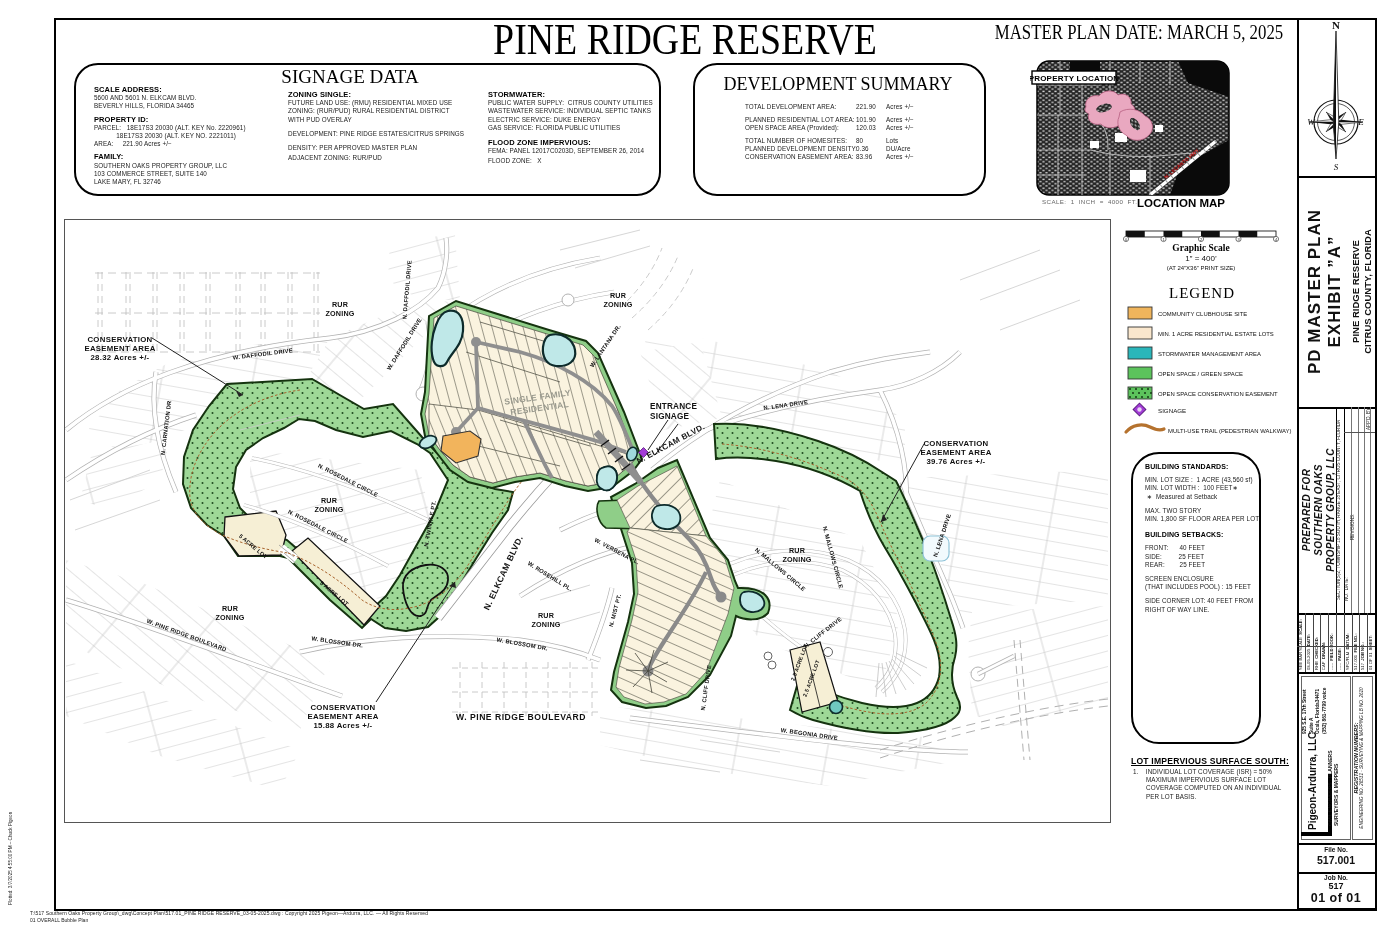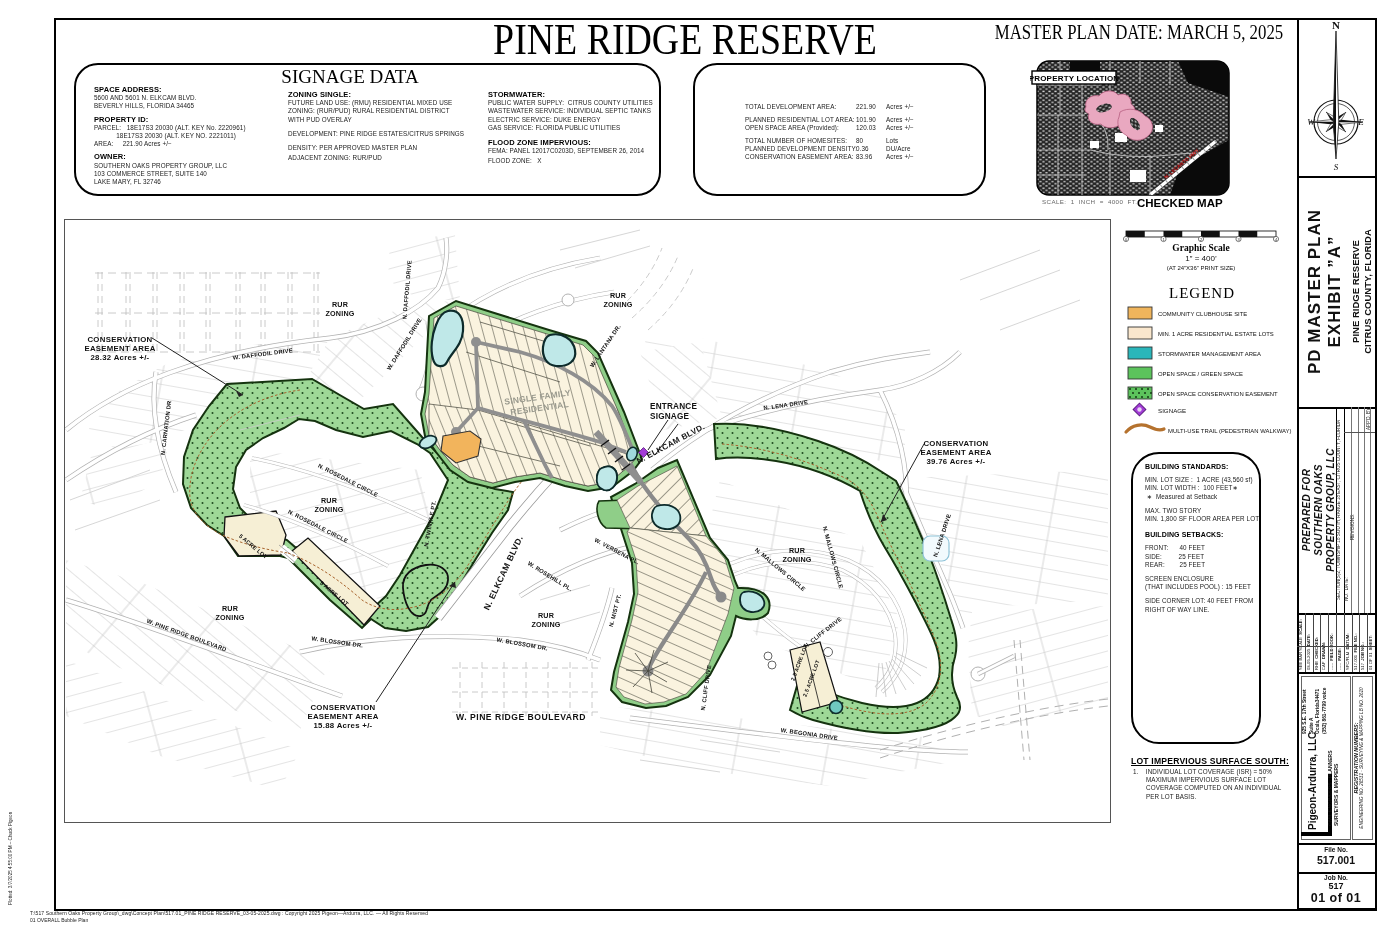--- a/index.html
+++ b/index.html
@@ -11,42 +11,43 @@
 .hd{font-size:7.5px;font-weight:bold;color:#000;}
 </style></head><body>
 <div id="pg">
 
 <div class="abs" style="left:54px;top:18px;width:1319px;height:889px;border:2px solid #000;"></div>
 <div class="abs ser" style="left:415px;top:14px;width:540px;text-align:center;font-size:44px;letter-spacing:0;color:#000;transform:scaleX(.86);">PINE RIDGE RESERVE</div>
 <div class="abs ser" style="left:929px;top:21px;width:420px;text-align:center;font-size:20px;letter-spacing:0;color:#000;transform:scaleX(.84);">MASTER PLAN DATE: MARCH 5, 2025</div>
 <div class="abs" style="left:74px;top:63px;width:583px;height:129px;border:2.5px solid #000;border-radius:24px;"></div>
 <div class="abs ser" style="left:270px;top:66px;width:160px;text-align:center;font-size:19px;color:#000;">SIGNAGE DATA</div>
 <div class="abs t6" style="left:94px;top:86px;width:190px;">
-<span class="hd">SPACE ADDRESS:</span><br>5600 AND 5601 N. ELKCAM BLVD.<br>BEVERLY HILLS, FLORIDA 34465<br>
+<span class="hd">SCALE ADDRESS:</span><br>5600 AND 5601 N. ELKCAM BLVD.<br>BEVERLY HILLS, FLORIDA 34465<br>
 <span style="display:block;height:5px;"></span>
 <span class="hd">PROPERTY ID:</span><br>PARCEL:&nbsp;&nbsp;&nbsp;18E17S3 20030 (ALT. KEY No. 2220961)<br>
 &nbsp;&nbsp;&nbsp;&nbsp;&nbsp;&nbsp;&nbsp;&nbsp;&nbsp;&nbsp;&nbsp;&nbsp;18E17S3 20030 (ALT. KEY NO. 2221011)<br>
 AREA:&nbsp;&nbsp;&nbsp;&nbsp;&nbsp;221.90 Acres +/−<br>
 <span style="display:block;height:5px;"></span>
-<span class="hd">OWNER:</span><br>SOUTHERN OAKS PROPERTY GROUP, LLC<br>103 COMMERCE STREET, SUITE 140<br>LAKE MARY, FL 32746</div>
+<span class="hd">FAMILY:</span><br>SOUTHERN OAKS PROPERTY GROUP, LLC<br>103 COMMERCE STREET, SUITE 140<br>LAKE MARY, FL 32746</div>
 <div class="abs t6" style="left:288px;top:91px;width:190px;">
 <span class="hd">ZONING SINGLE:</span><br>FUTURE LAND USE: (RMU) RESIDENTIAL MIXED USE<br>ZONING: (RUR/PUD) RURAL RESIDENTIAL DISTRICT<br>WITH PUD OVERLAY<br>
 <span style="display:block;height:6px;"></span>
 DEVELOPMENT: PINE RIDGE ESTATES/CITRUS SPRINGS<br>
 <span style="display:block;height:6px;"></span>
 DENSITY: PER APPROVED MASTER PLAN<br>
 <span style="display:block;height:2px;"></span>
 ADJACENT ZONING: RUR/PUD</div>
 <div class="abs t6" style="left:488px;top:91px;width:175px;">
 <span class="hd">STORMWATER:</span><br>PUBLIC WATER SUPPLY:&nbsp;&nbsp;CITRUS COUNTY UTILITIES<br>WASTEWATER SERVICE: INDIVIDUAL SEPTIC TANKS<br>ELECTRIC SERVICE: DUKE ENERGY<br>GAS SERVICE: FLORIDA PUBLIC UTILITIES<br>
 <span style="display:block;height:7px;"></span>
 <span class="hd">FLOOD ZONE IMPERVIOUS:</span><br>FEMA: PANEL 12017C0203D, SEPTEMBER 26, 2014<br>
 <span style="display:block;height:2px;"></span>
 FLOOD ZONE:&nbsp;&nbsp;&nbsp;X</div>
 <div class="abs" style="left:693px;top:63px;width:289px;height:129px;border:2.5px solid #000;border-radius:24px;"></div>
+<div class="abs ser" style="left:713px;top:74px;width:250px;text-align:center;font-size:18px;color:#000;">DEVELOPMENT SUMMARY</div>
 <div class="abs t6" style="left:745px;top:103px;width:120px;">TOTAL DEVELOPMENT AREA:</div>
 <div class="abs t6" style="left:856px;top:103px;">221.90</div>
 <div class="abs t6" style="left:886px;top:103px;">Acres +/−</div>
 <div class="abs t6" style="left:745px;top:116px;width:120px;">PLANNED RESIDENTIAL LOT AREA:</div>
 <div class="abs t6" style="left:856px;top:116px;">101.90</div>
 <div class="abs t6" style="left:886px;top:116px;">Acres +/−</div>
 <div class="abs t6" style="left:745px;top:124px;width:120px;">OPEN SPACE AREA (Provided):</div>
 <div class="abs t6" style="left:856px;top:124px;">120.03</div>
 <div class="abs t6" style="left:886px;top:124px;">Acres +/−</div>
 <div class="abs t6" style="left:745px;top:137px;width:120px;">TOTAL NUMBER OF HOMESITES:</div>
@@ -86,21 +87,21 @@
         <ellipse cx="74" cy="53" rx="8" ry="4" transform="rotate(-15 74 53)" fill="url(#lmx)"></ellipse>
         <ellipse cx="105" cy="69" rx="7" ry="3.8" transform="rotate(55 105 69)" fill="url(#lmx)"></ellipse>
         <path d="M120,140 L186,86" stroke="#fff" stroke-width="3.4"></path>
         <path d="M120,140 L186,86" stroke="#999" stroke-width="3.4" stroke-dasharray="1,6"></path>
         <text x="136" y="124" font-size="5" fill="#cc1111" font-weight="bold" transform="rotate(-40 136 124)" font-family="Liberation Sans,sans-serif">N. LECANTO HWY.</text>
       </g>
       <rect x="2" y="16" width="84" height="13" fill="#fff" stroke="#000" stroke-width="1.4"></rect>
       <text x="44" y="26" font-size="8" text-anchor="middle" fill="#000" font-weight="bold" letter-spacing=".2" font-family="Liberation Sans,sans-serif">PROPERTY LOCATION</text>
     </svg>
 <div class="abs" style="left:1042px;top:198px;font-size:6.2px;color:#666;letter-spacing:.4px;">SCALE:&nbsp; 1&nbsp; INCH&nbsp; =&nbsp; 4000&nbsp; FT.</div>
-<div class="abs b" style="left:1137px;top:197px;font-size:11.5px;color:#000;">CHECKED MAP</div>
+<div class="abs b" style="left:1137px;top:197px;font-size:11.5px;color:#000;">LOCATION MAP</div>
 <svg class="abs" style="left:64px;top:219px;" width="1047" height="604" viewBox="64 219 1047 604">
       <defs>
 <pattern id="dots" width="10" height="10" patternUnits="userSpaceOnUse">
  <rect width="10" height="10" fill="#9ed897"></rect>
  <circle cx="2.5" cy="3" r="1" fill="#1e4a1e"></circle>
  <circle cx="7.5" cy="8" r="1" fill="#1e4a1e"></circle>
 </pattern>
 <pattern id="lotA" width="10" height="10" patternUnits="userSpaceOnUse" patternTransform="rotate(-15)">
  <rect width="13" height="13" fill="#faf3df"></rect>
           <line x1="0" y1="0" x2="0" y2="13" stroke="#3f3f35" stroke-width="1"></line>

